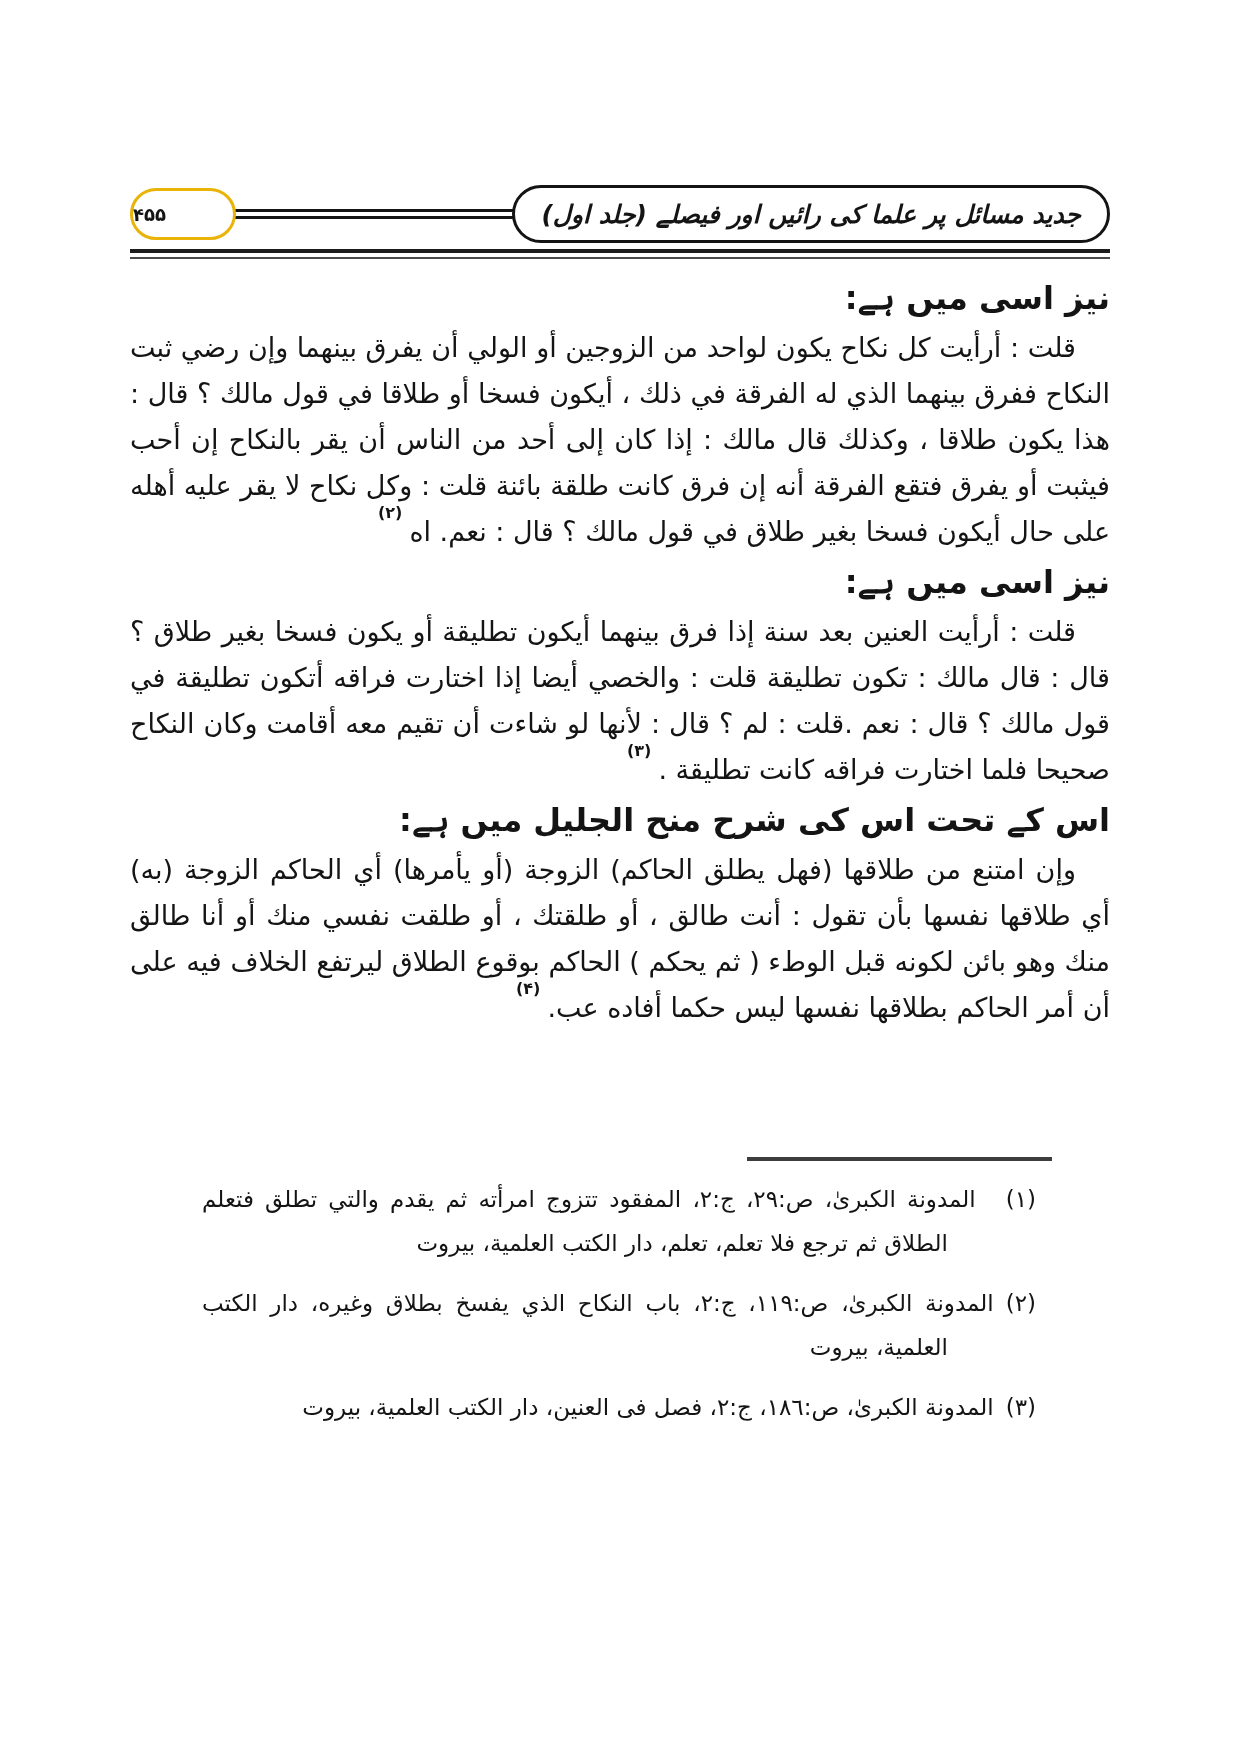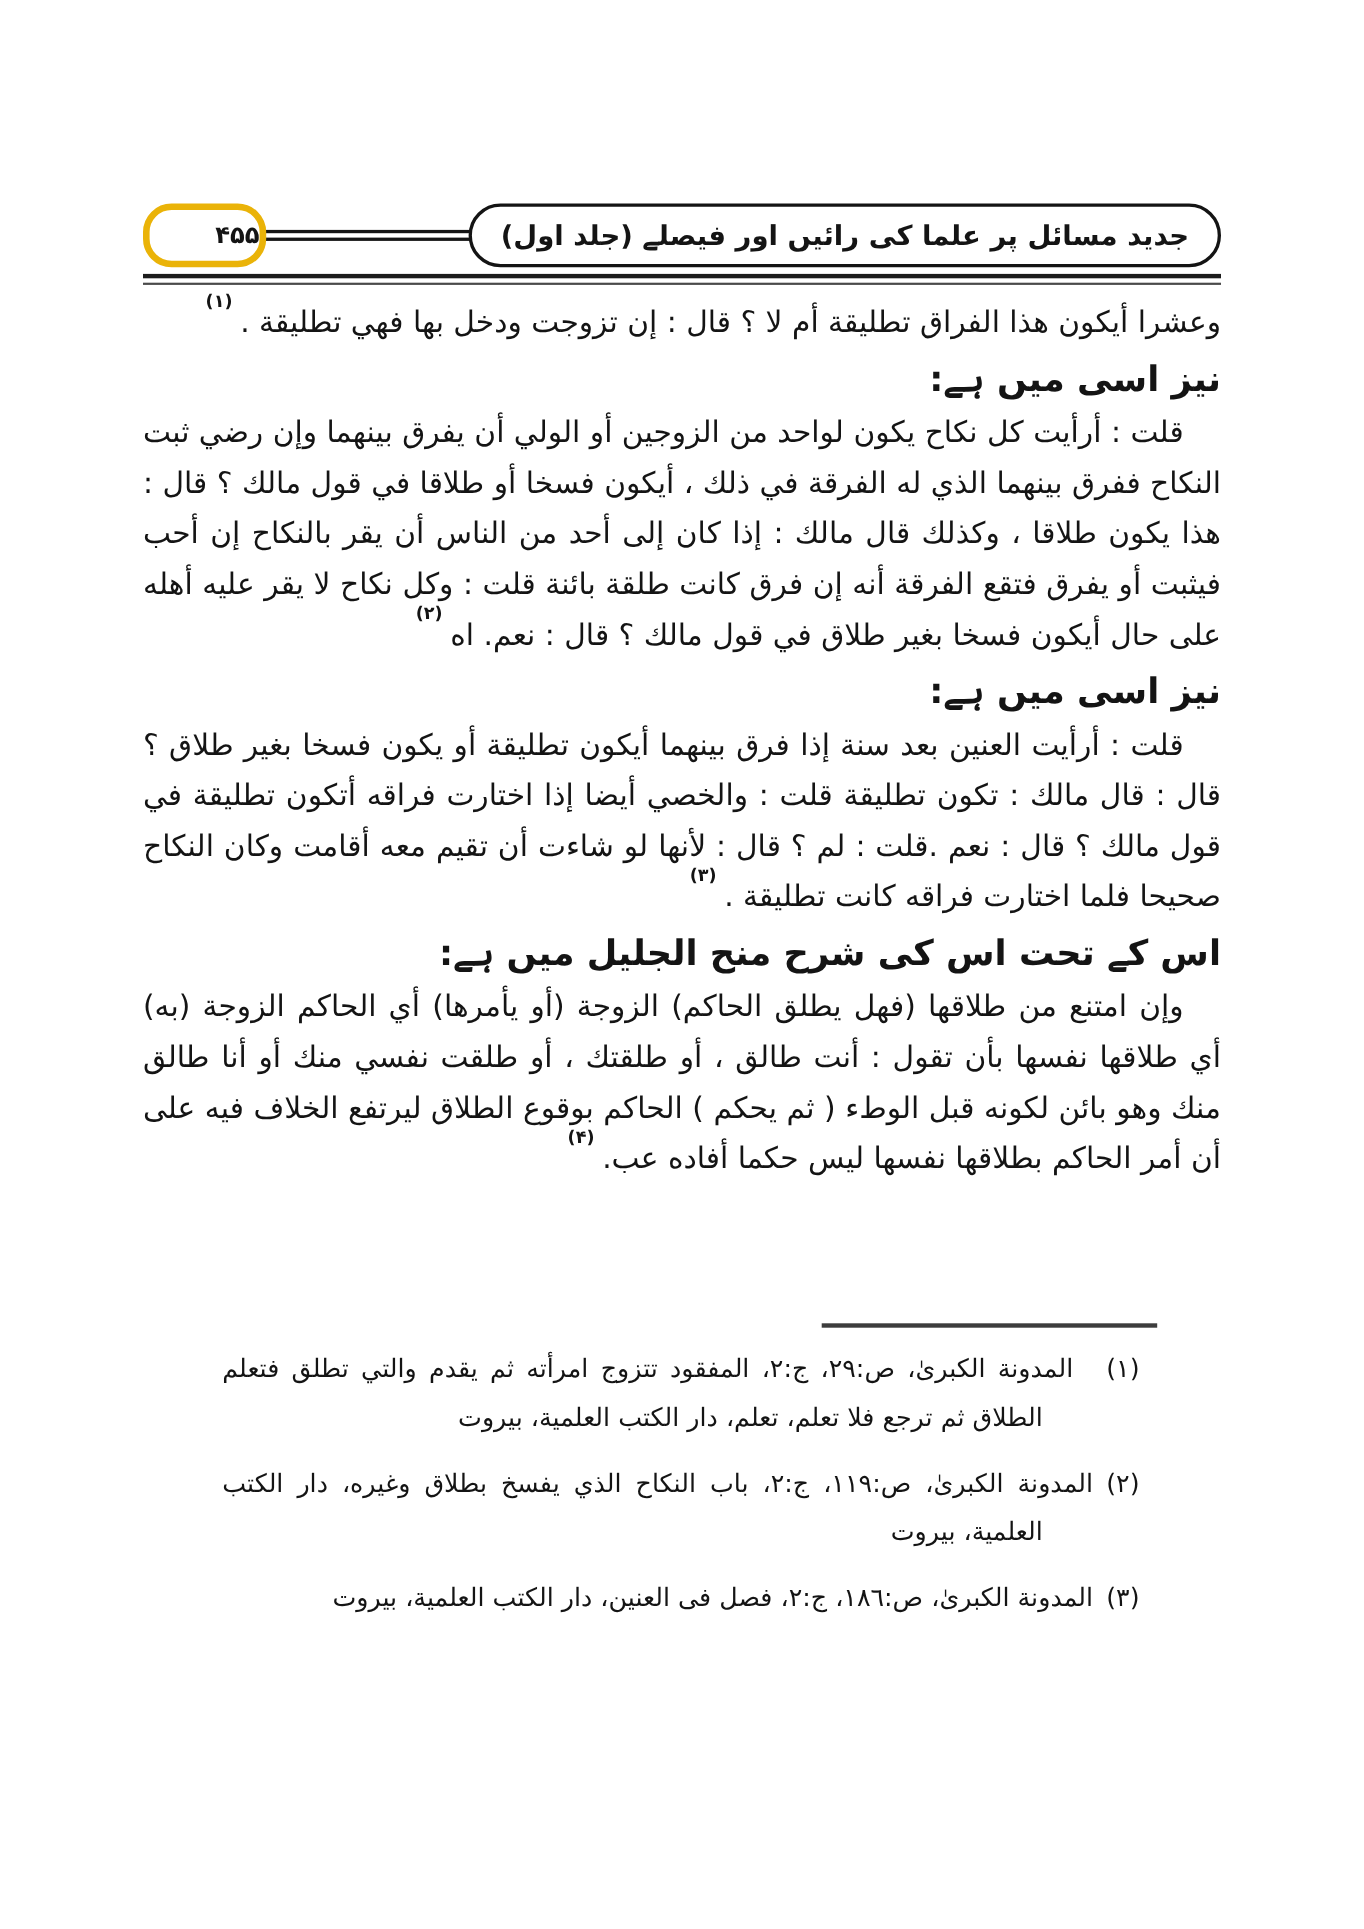--- a/index.html
+++ b/index.html
@@ -24,28 +24,28 @@
   }
 
   
   .header {
     display: flex;
     align-items: center;
     direction: ltr;
     height: 60px;
   }
   .page-pill {
-    border: 6px solid #eab308;
+    border: 3px solid #eab308;
     border-radius: 26px;
     min-width: 100px;
     height: 46px;
     display: flex;
     align-items: center;
-    justify-content: flex-end;
-    font-size: 22px;
+    justify-content: flex-start;
+    font-size: 18px;
     font-weight: 600;
     flex: 0 0 auto;
     background: #fff;
     z-index: 2;
   }
   .connector {
     flex: 1 1 auto;
     height: 4px;
     border-top: 3px solid #141414;
     border-bottom: 3px solid #141414;
@@ -58,20 +58,21 @@
     padding: 0 26px;
     display: flex;
     align-items: center;
     justify-content: flex-start;
     font-size: 25px;
     font-weight: 700;
     direction: rtl;
     flex: 0 0 auto;
     background: #fff;
     z-index: 2;
+    font-style: italic;
   }
   .header-rule {
     margin-top: 5px;
     height: 4px;
     border-top: 4px solid #1c1c1c;
     border-bottom: 2px solid #4a4a4a;
   }
 
   
   .body-text {
@@ -149,21 +150,20 @@
       </div>
       <div class="connector"></div>
       <div class="title-cartouche">
         <span>جدید مسائل پر علما کی رائیں اور فیصلے (جلد اول)</span>
       </div>
     </div>
     <div class="header-rule"></div>
 
     <div class="body-text">
 
-      <p class="para"><span>وعشرا أيكون هذا الفراق تطليقة أم لا ؟ قال : إن تزوجت ودخل بها فهي تطليقة .</span><sup class="note">(١)</sup></p>
 
       <h3 class="urdu-heading">نیز اسی میں ہے:</h3>
 
       <p class="para indent"><span>قلت : أرأيت كل نكاح يكون لواحد من الزوجين أو الولي أن يفرق بينهما وإن رضي ثبت النكاح ففرق بينهما الذي له الفرقة في ذلك ، أيكون فسخا أو طلاقا في قول مالك ؟ قال : هذا يكون طلاقا ، وكذلك قال مالك : إذا كان إلى أحد من الناس أن يقر بالنكاح إن أحب فيثبت أو يفرق فتقع الفرقة أنه إن فرق كانت طلقة بائنة قلت : وكل نكاح لا يقر عليه أهله على حال أيكون فسخا بغير طلاق في قول مالك ؟ قال : نعم. اه</span><sup class="note">(٢)</sup></p>
 
       <h3 class="urdu-heading">نیز اسی میں ہے:</h3>
 
       <p class="para indent"><span>قلت : أرأيت العنين بعد سنة إذا فرق بينهما أيكون تطليقة أو يكون فسخا بغير طلاق ؟ قال : قال مالك : تكون تطليقة قلت : والخصي أيضا إذا اختارت فراقه أتكون تطليقة في قول مالك ؟ قال : نعم .قلت : لم ؟ قال : لأنها لو شاءت أن تقيم معه أقامت وكان النكاح صحيحا فلما اختارت فراقه كانت تطليقة .</span><sup class="note">(٣)</sup></p>
 
 

